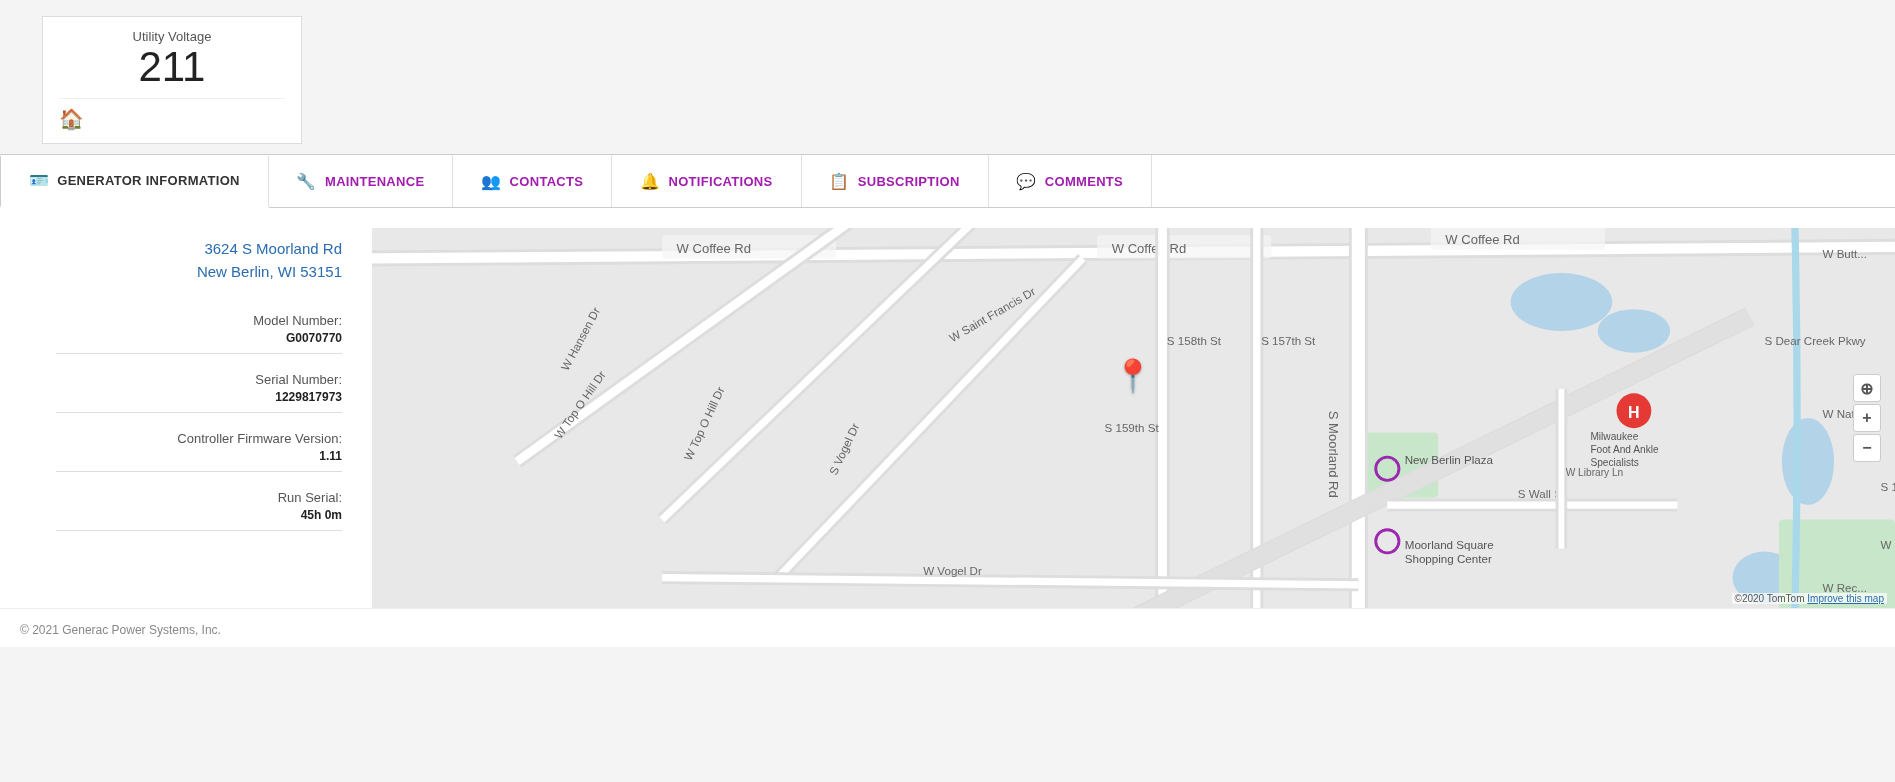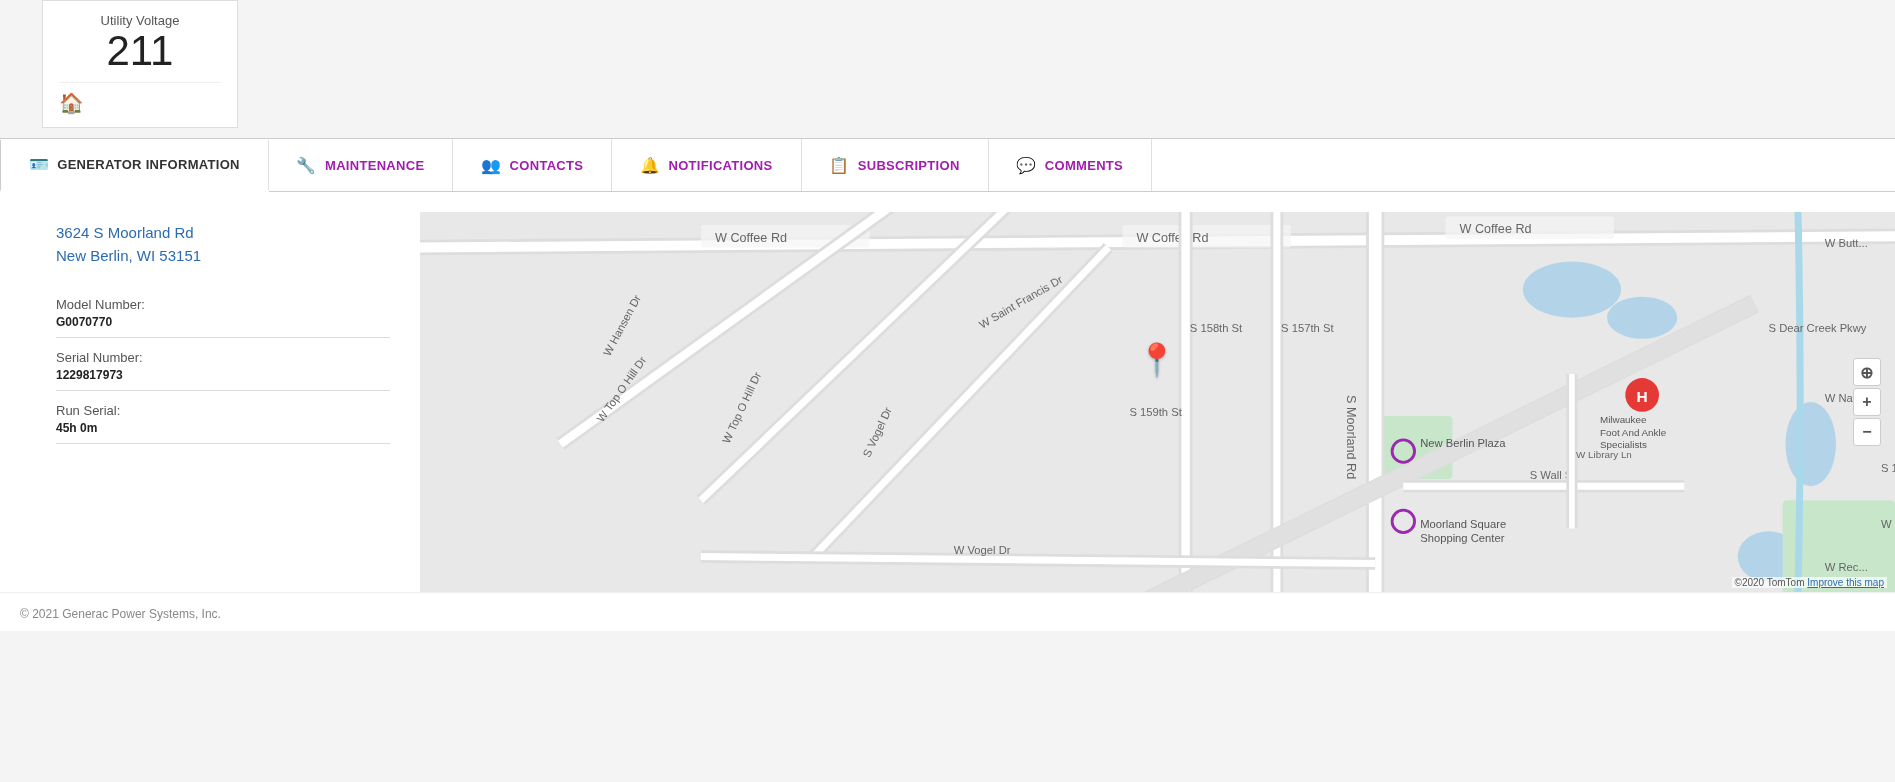--- a/index.html
+++ b/index.html
@@ -6,22 +6,22 @@
     body { font-family: Arial, sans-serif; background: #f4f4f4; color: #333; font-size: 14px; }
 
     
     .top-area {
       background: #f4f4f4;
       padding: 0 0 10px 0;
     }
     .voltage-card {
       background: #fff;
       border: 1px solid #ddd;
-      width: 196px;
-      margin: 0 0 0 42px;
+      width: 260px;
+      margin: 16px 0 0 42px;
       padding: 12px 16px 12px 16px;
       display: inline-block;
       vertical-align: top;
     }
     .voltage-label {
       font-size: 13px;
       color: #555;
       text-align: center;
     }
     .voltage-value {
@@ -93,38 +93,39 @@
     
     .main-content {
       display: flex;
       padding: 20px 0 0 0;
       background: #fff;
       min-height: 400px;
     }
 
     
     .info-panel {
-      width: 420px;
+      width: 372px;
       min-width: 320px;
       padding: 10px 30px 20px 56px;
       flex-shrink: 0;
+      text-align: right;
     }
     .address-block {
       margin-bottom: 20px;
     }
     .address-line {
       color: #2b6cb0;
       font-size: 15px;
       font-weight: 500;
       line-height: 1.5;
     }
     .info-row {
       border-bottom: 1px solid #ddd;
       padding: 10px 0 8px 0;
-      margin-bottom: 2px;
+      margin-bottom: 8px;
     }
     .info-row:last-child {
       border-bottom: 1px solid #ddd;
     }
     .info-label {
       font-size: 13px;
       color: #555;
       margin-bottom: 3px;
     }
     .info-value {
@@ -253,20 +254,24 @@
     </div>
     <div class="info-row">
       <div class="info-label">Model Number:</div>
       <div class="info-value">G0070770</div>
     </div>
     <div class="info-row">
       <div class="info-label">Serial Number:</div>
       <div class="info-value">1229817973</div>
     </div>
     <div class="info-row">
+      <div class="info-label">Controller Firmware Version:</div>
+      <div class="info-value">1.11</div>
+    </div>
+    <div class="info-row">
       <div class="info-label">Run Serial:</div>
       <div class="info-value">45h 0m</div>
     </div>
   </div>
 
   <div class="map-area">
 
     <svg class="map-svg" viewBox="0 0 1050 340" xmlns="http://www.w3.org/2000/svg" preserveAspectRatio="xMidYMid slice">
 
       <rect width="1050" height="340" fill="#e8e8e8"></rect>

